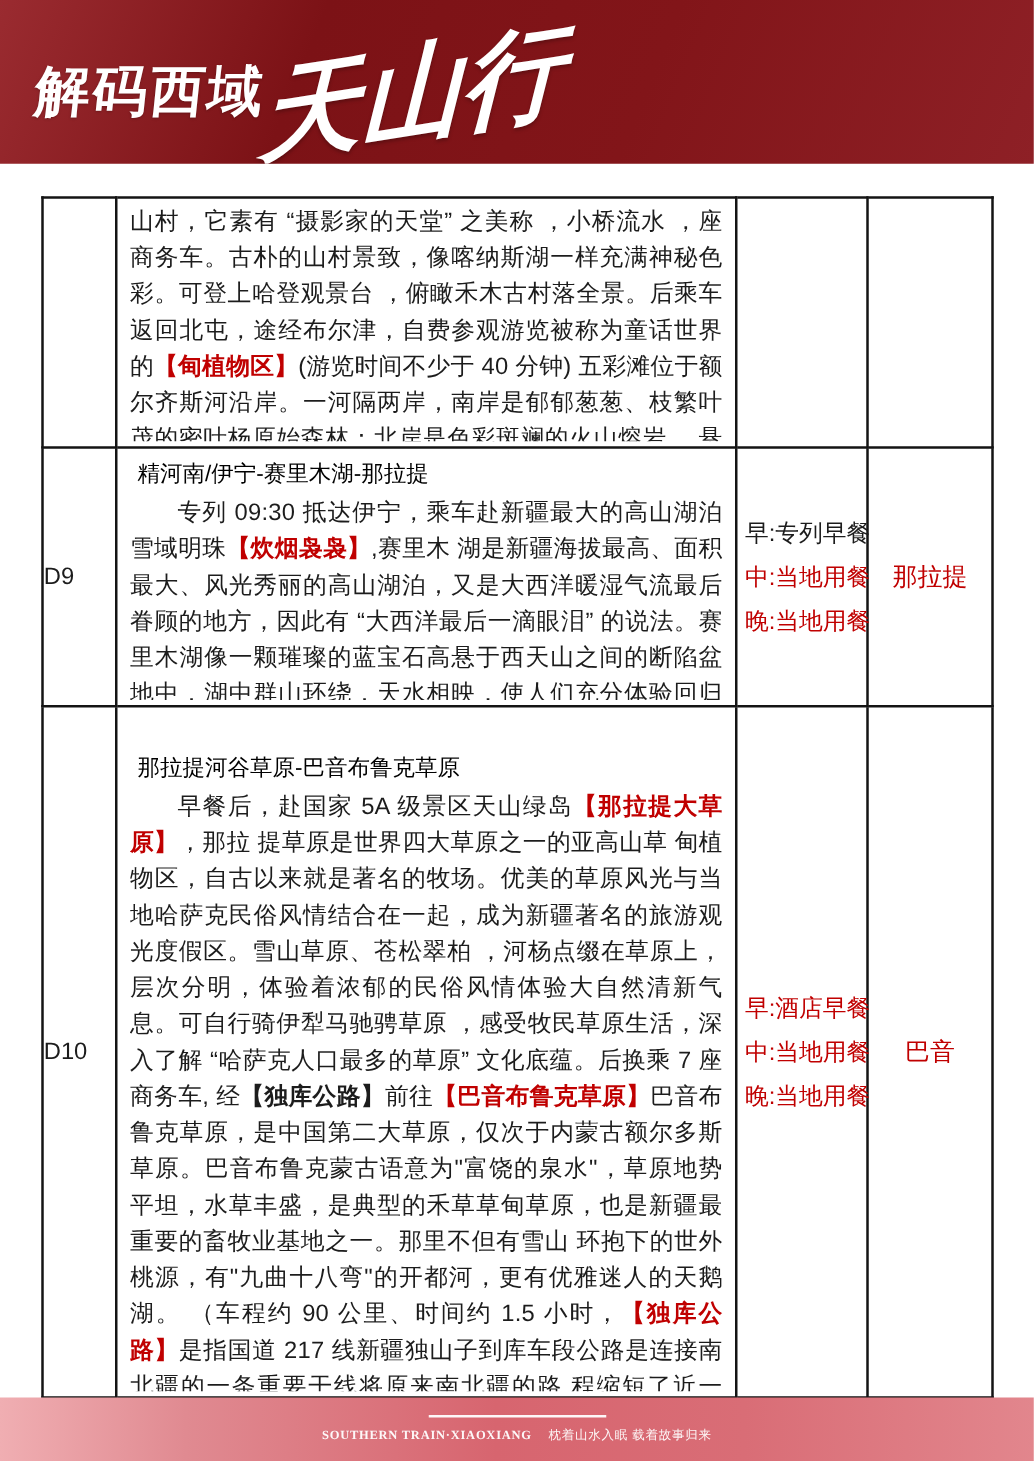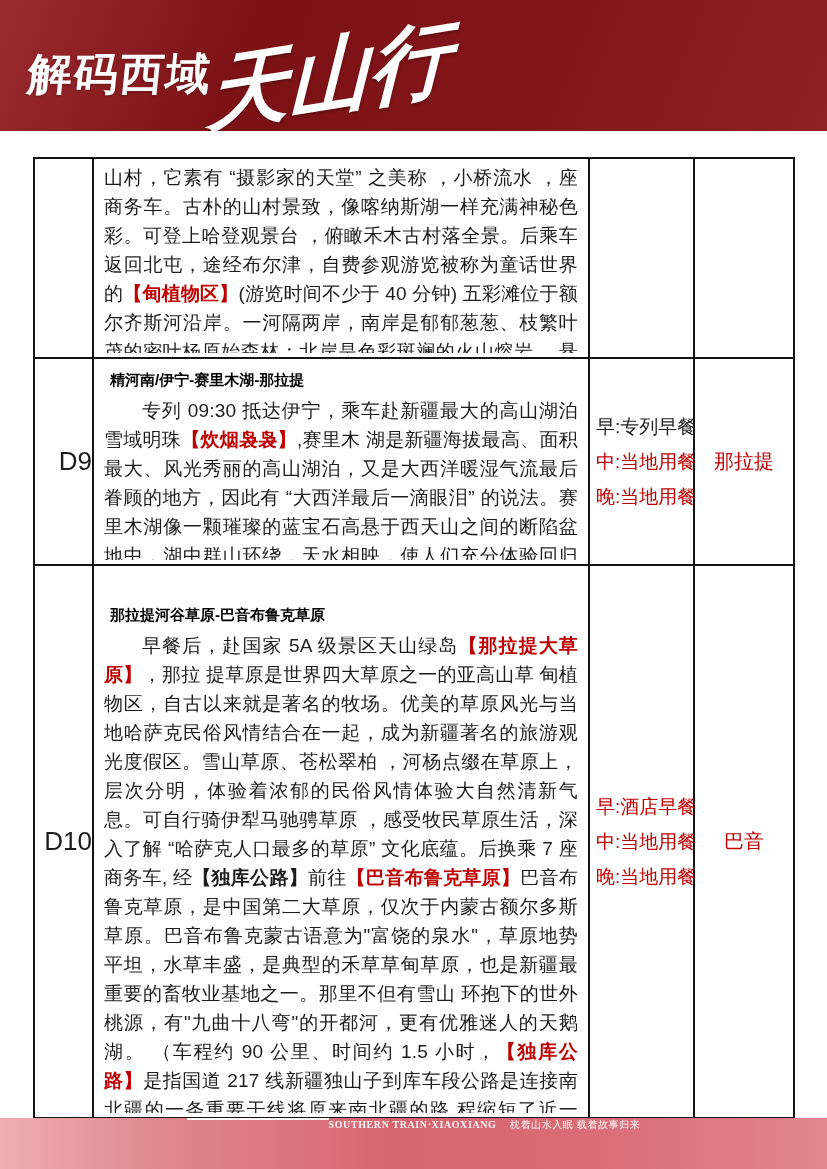--- a/index.html
+++ b/index.html
@@ -40,49 +40,49 @@
   .itinerary td{
     border:2px solid var(--border);
     vertical-align:middle;
     padding:0;
   }
   .col-day{width:59px;}
   .col-desc{width:496px;}
   .col-meal{width:105px;}
   .col-stay{width:100px;}
   td.day{
-    text-align:right;font-size:26px;color:var(--ink);
+    text-align:left;font-size:19px;color:var(--ink);
   }
   td.desc{vertical-align:top;padding:4px 10px;}
   .desc-inner{overflow:hidden;}
   tr.r1 .desc-inner{height:190px;}
   tr.r2 .desc-inner{height:197px;}
   tr.r3 .desc-inner{height:515px;margin-top:28px;}
   .cell-title{
-    font-weight:bold;font-size:15px;line-height:33px;
+    font-weight:normal;font-size:18px;line-height:33px;
     padding-left:6px;color:#000;
   }
   .cell-title:empty{display:none;}
   .body-text{
     margin:0;font-size:19px;line-height:29px;text-align:justify;
     letter-spacing:.2px;
   }
   tr.r2 .body-text,tr.r3 .body-text{text-indent:2em;}
   .red{color:var(--red);}
   .b{font-weight:bold;}
   td.meals{padding:0 2px 0 6px;font-size:19px;}
   .meal-line{margin:9px 0;white-space:nowrap;}
   .meal-line.red{color:var(--red);}
   .meal-line.black{color:var(--ink);text-align:center;}
   td.stay{text-align:center;font-size:20px;color:var(--red);}
   
   .footer{
     position:absolute;left:0;bottom:0;width:827px;height:51px;
     background:linear-gradient(90deg,#f0aeb2 0%,#e08a91 18%,#d7656f 48%,#d96d76 72%,#e2868d 100%);
-    display:flex;flex-direction:row;justify-content:center;
+    display:flex;flex-direction:column;align-items:center;justify-content:center;
   }
   .footer-divider{
     width:142px;height:2px;background:rgba(255,255,255,.95);margin-bottom:7px;
   }
   .footer-text{
     color:rgba(255,255,255,.95);font-size:10px;letter-spacing:.6px;white-space:nowrap;
   }
   .footer-text .brand{font-family:"Liberation Serif","DejaVu Serif",serif;font-weight:bold;}
   .footer-text .slogan{margin-left:10px;}
 </style>

